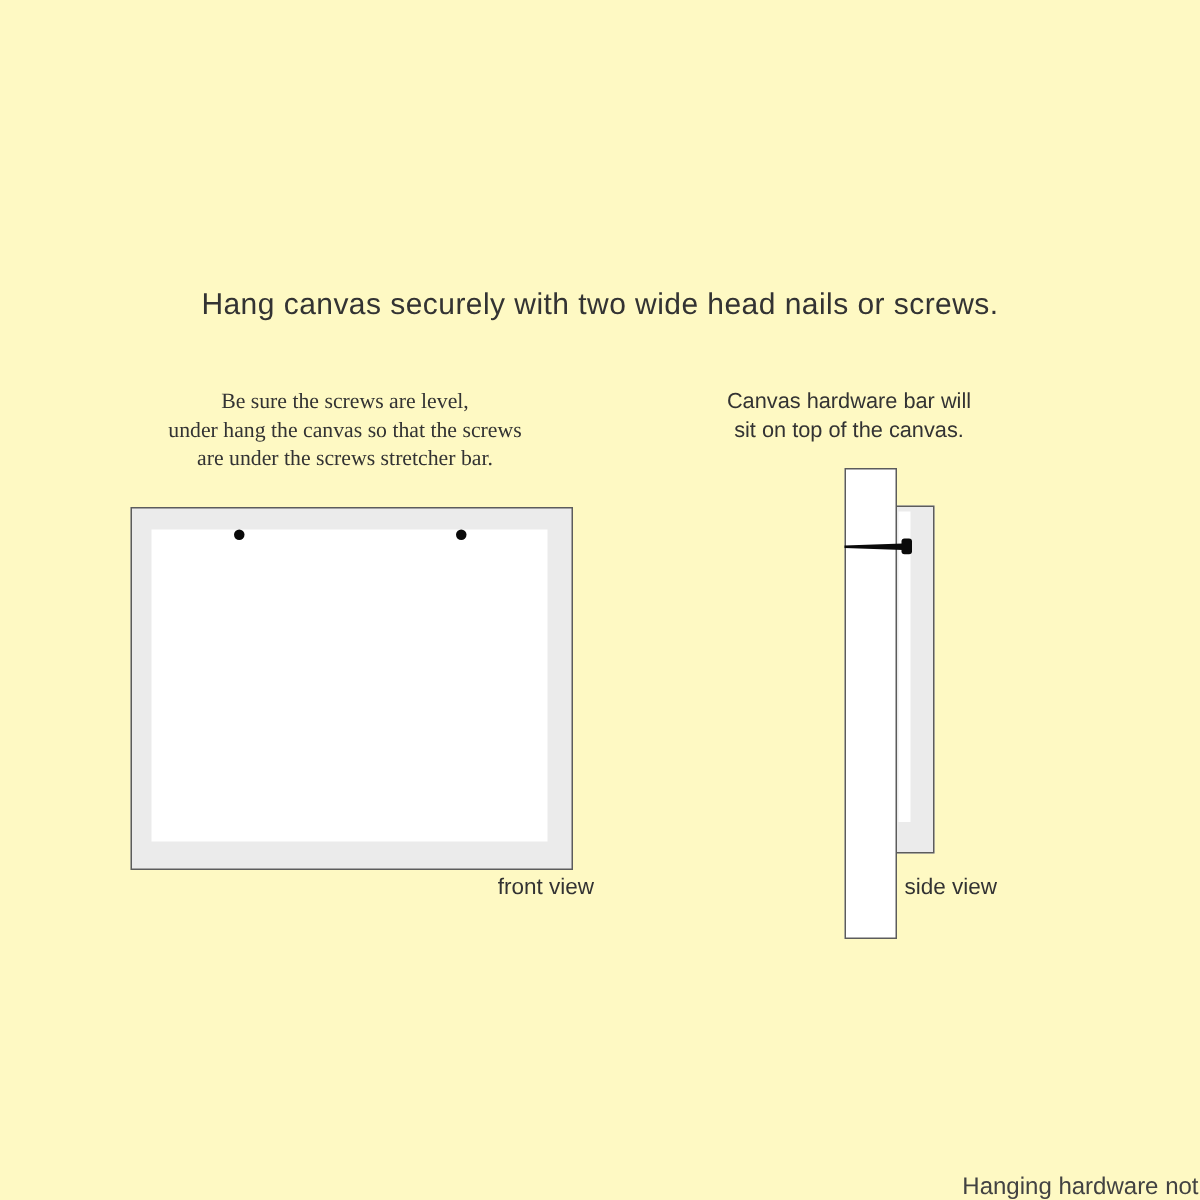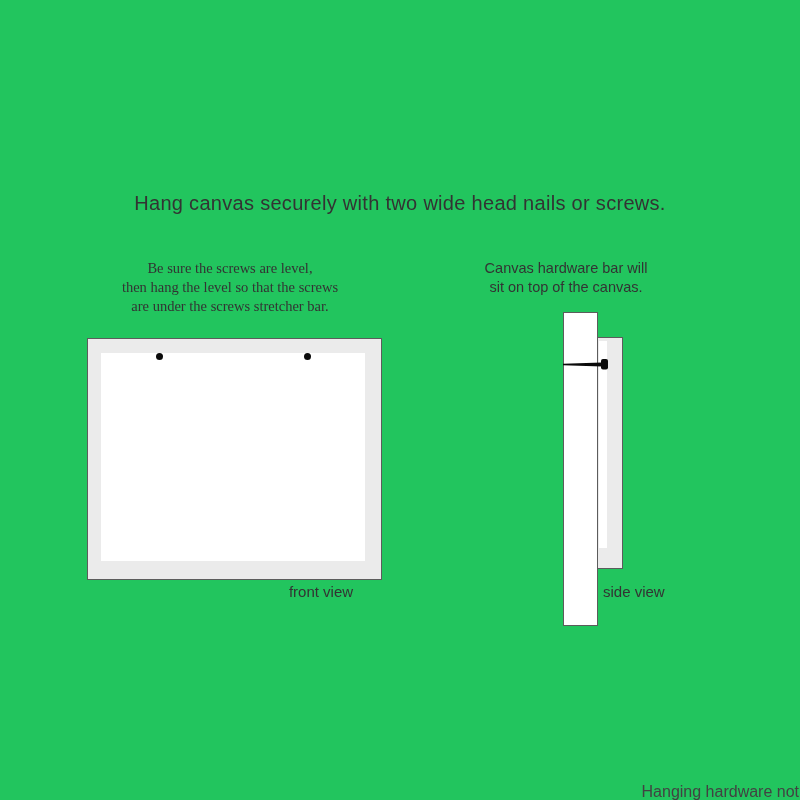--- a/index.html
+++ b/index.html
@@ -4,21 +4,21 @@
 <style>
   html, body {
     margin: 0;
     padding: 0;
     background: #ffffff;
   }
   .page {
     position: relative;
     width: 800px;
     height: 800px;
-    background: #22c55e;
+    background: #fef9c3;
     font-family: "Liberation Sans", sans-serif;
     color: #333333;
     overflow: hidden;
   }
 
   
   .title {
     position: absolute;
     left: 0;
     top: 192px;
@@ -72,21 +72,21 @@
 
   .view-label {
     position: absolute;
     font-size: 15px;
     color: #333333;
   }
   .front-label {
     left: 246px;
     top: 583px;
     width: 150px;
-    text-align: center;
+    text-align: right;
   }
   .side-label {
     left: 603px;
     top: 583px;
   }
 
   
   .side-canvas {
     position: absolute;
     left: 597px;
@@ -136,21 +136,21 @@
 </style>
 </head>
 <body>
 
 <div class="page">
 
   <h1 class="title">Hang canvas securely with two wide head nails or screws.</h1>
 
   <div class="instr instr-front">
     <div>Be sure the screws are level,</div>
-    <div>then hang the level so that the screws</div>
+    <div>under hang the canvas so that the screws</div>
     <div>are under the screws stretcher bar.</div>
   </div>
 
   <div class="instr instr-side">
     <div>Canvas hardware bar will</div>
     <div>sit on top of the canvas.</div>
   </div>
 
   <div class="front-frame">
     <div class="front-inner"></div>

